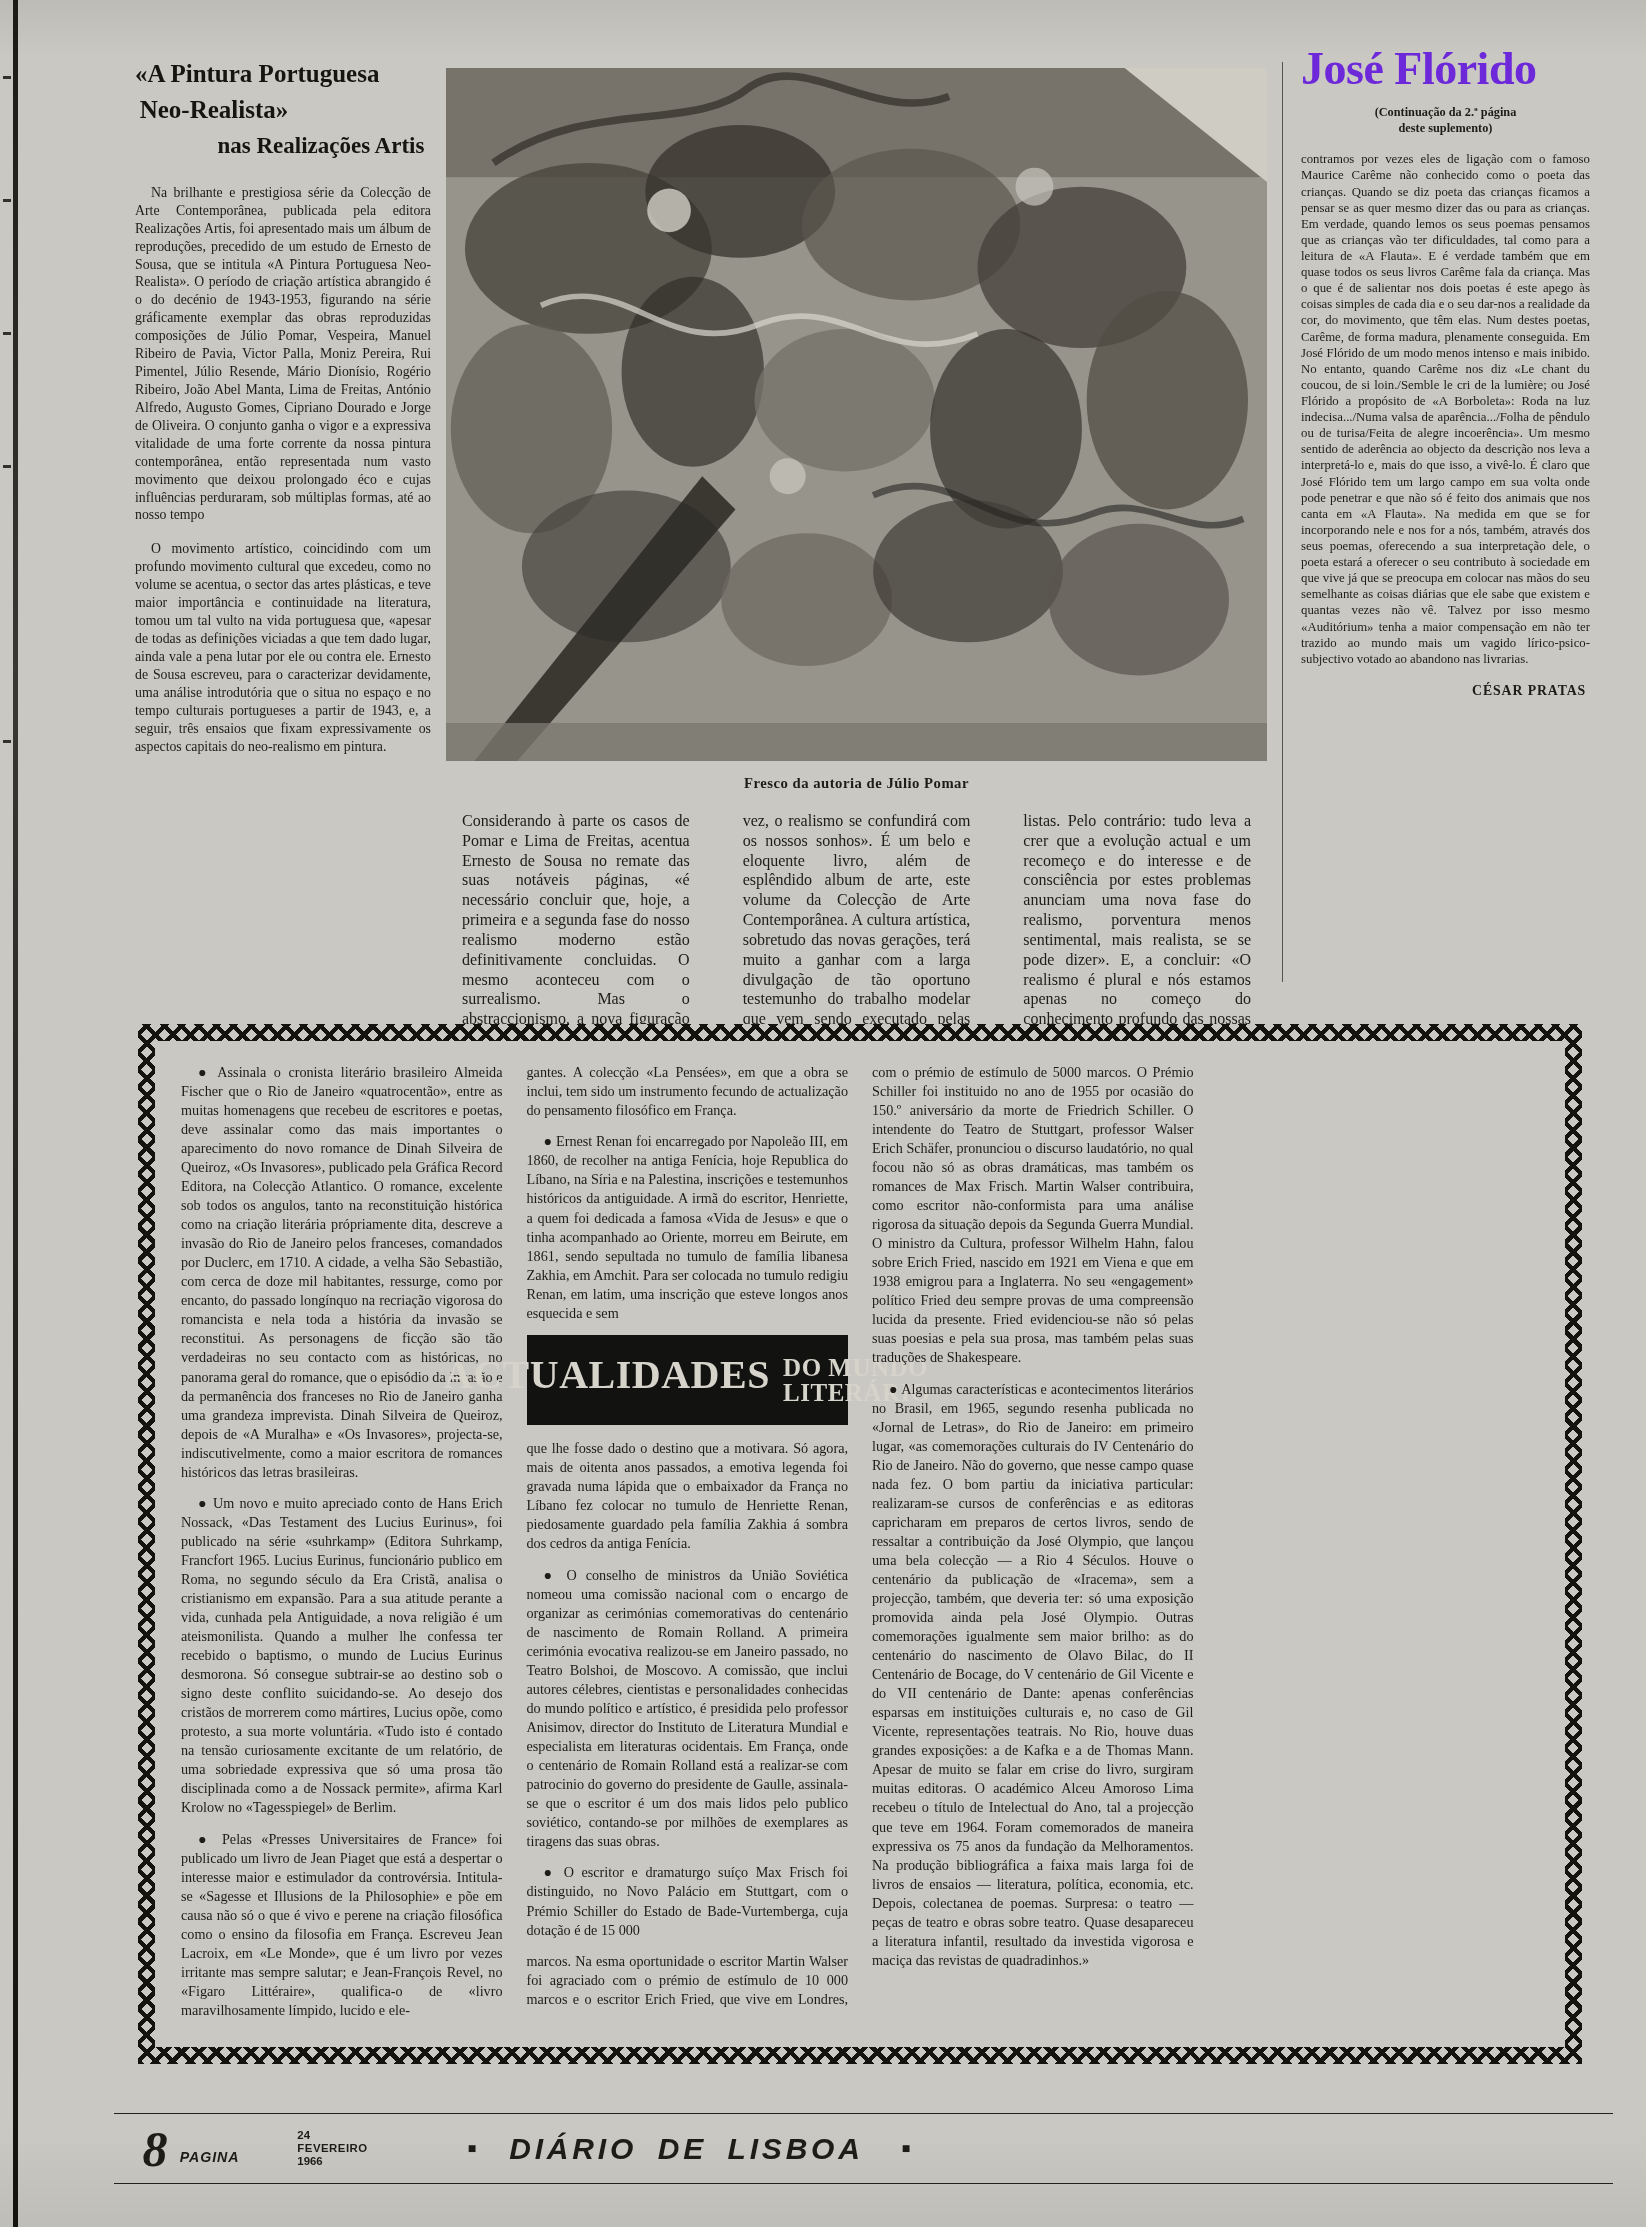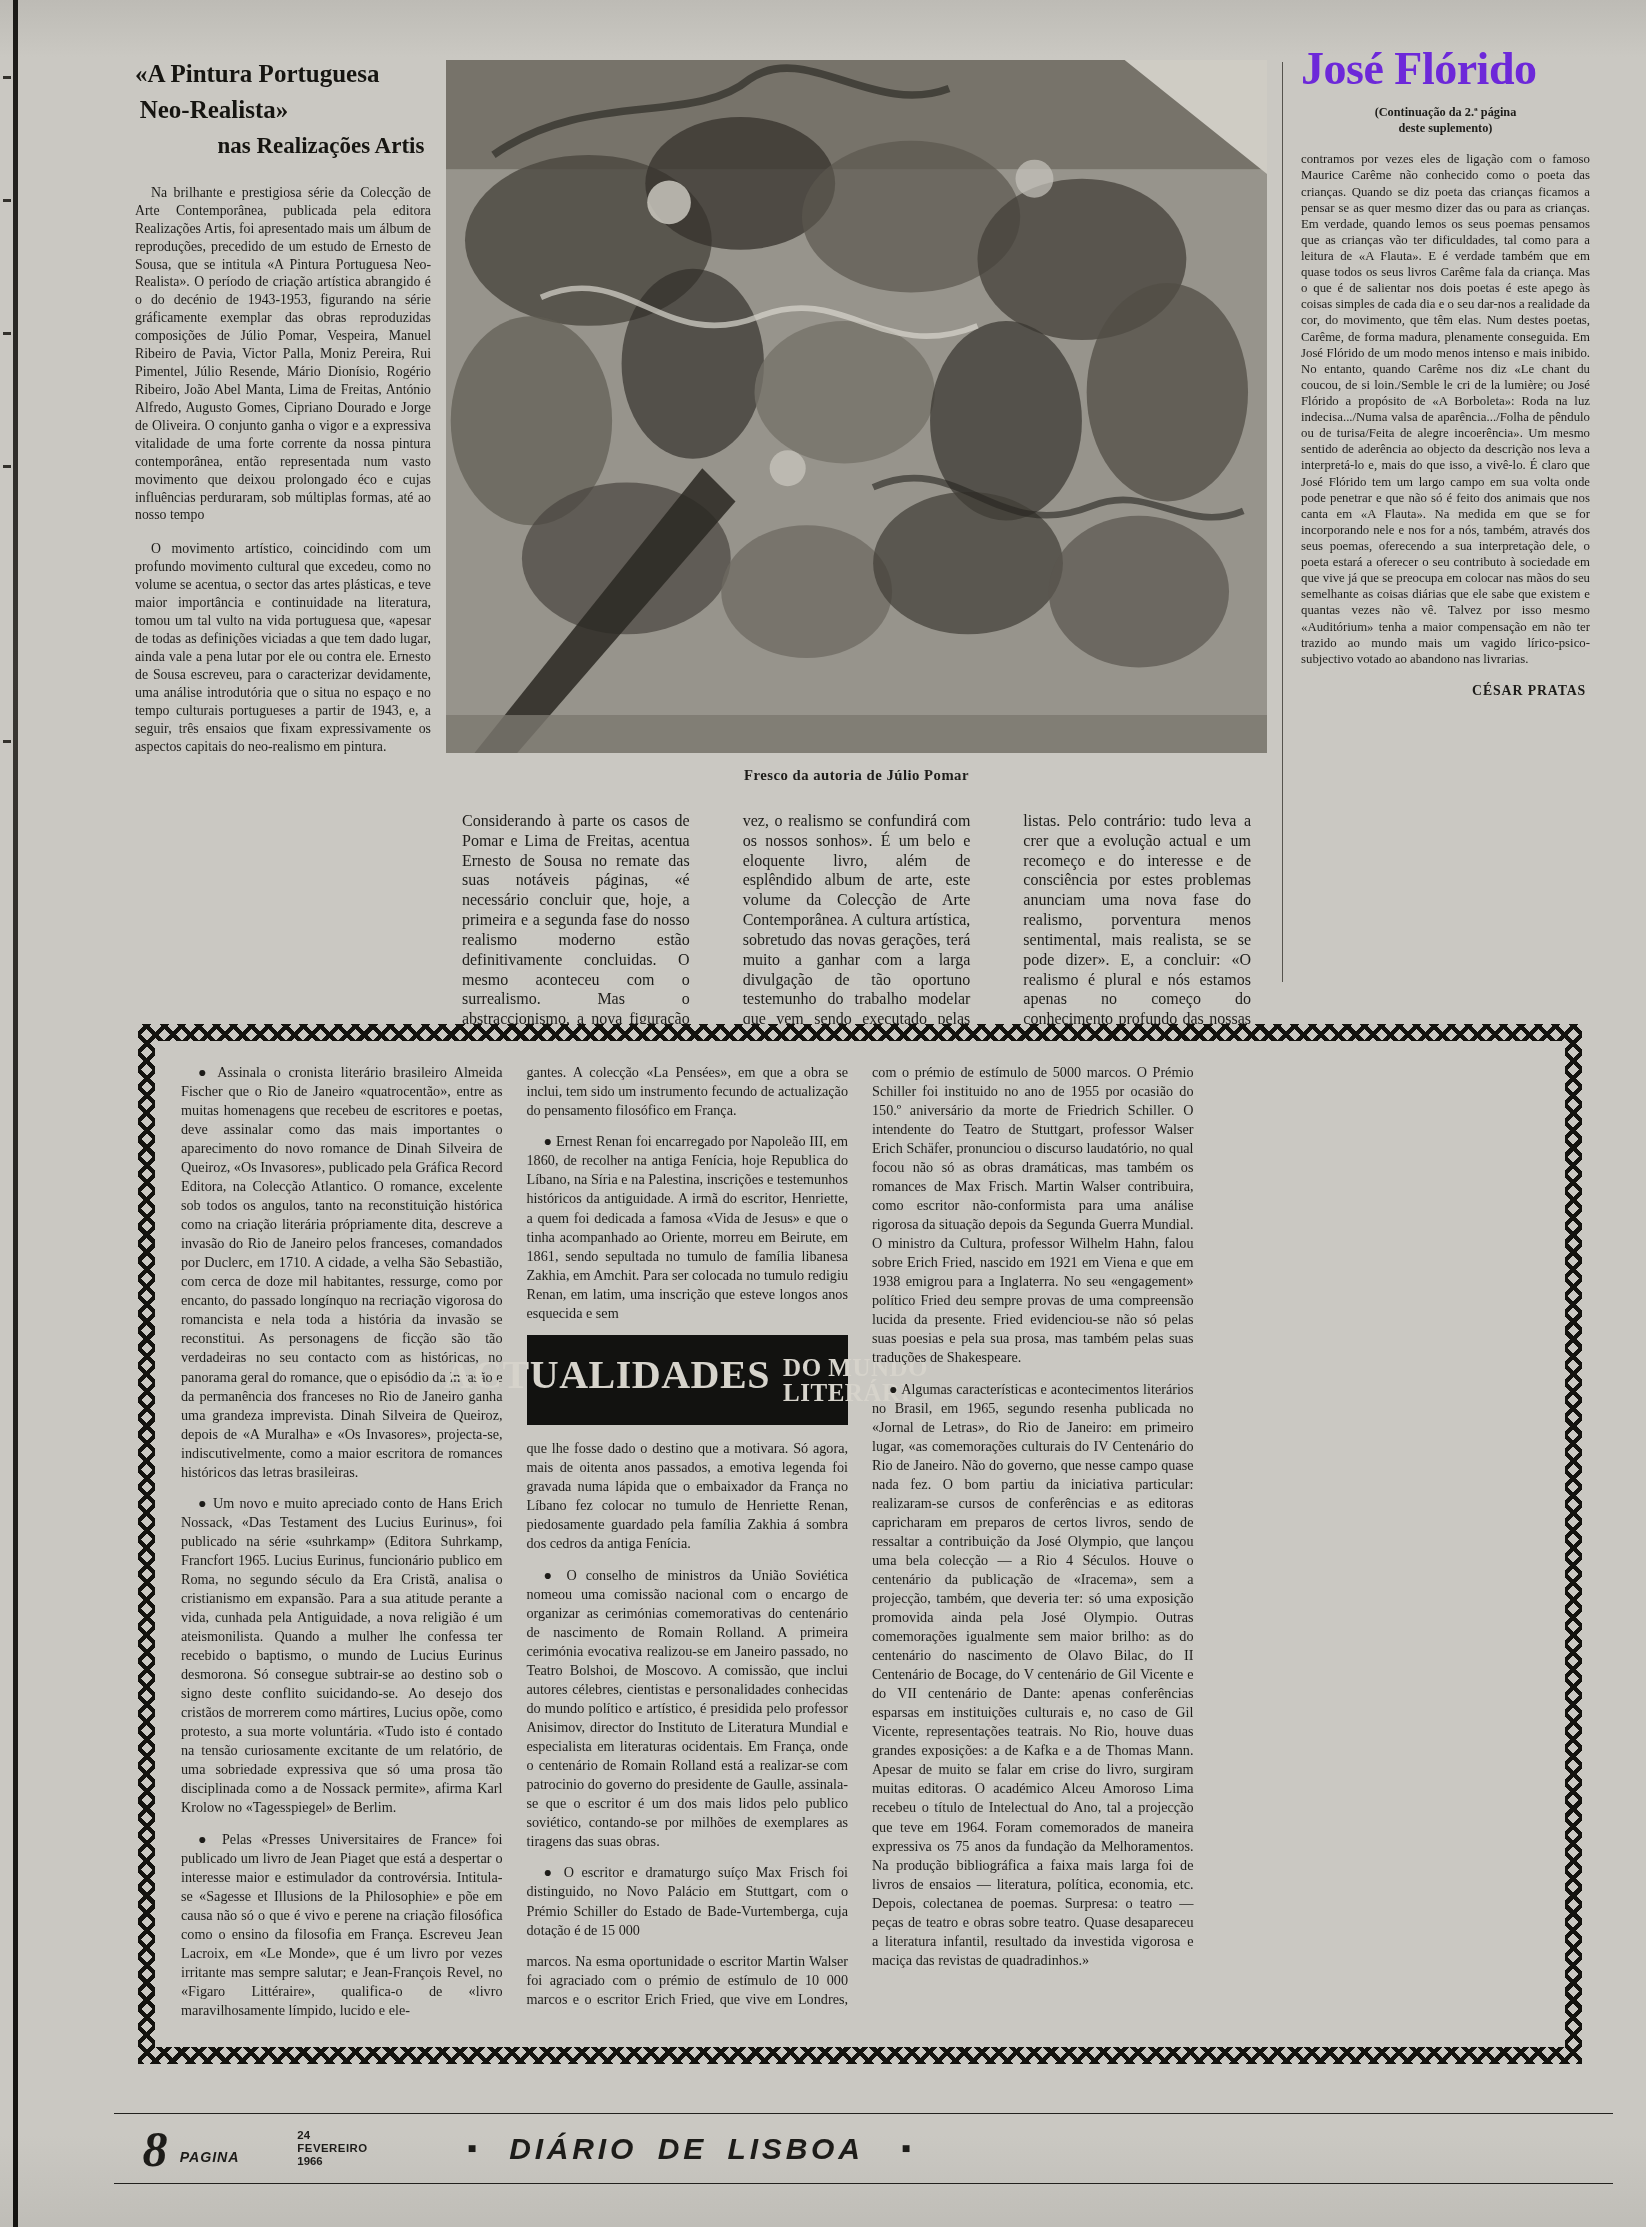--- a/index.html
+++ b/index.html
@@ -16,21 +16,21 @@
   .scan-dash{position:absolute;left:2.8px;width:8.5px;height:2.8px;background:#33312c;}
 
   
   .left-article{position:absolute;left:135px;top:56px;width:296px;}
   .left-headline{font-weight:bold;font-size:25px;line-height:1.45;color:#161511;margin:0 0 22px 0;}
   .left-headline .hl1{display:block;text-align:left;}
   .left-headline .hl2{display:block;text-align:left;padding-left:4.7px;}
   .left-headline .hl3{display:block;text-align:right;padding-right:6.6px;font-size:23px;}
   .body-p{font-size:13.8px;line-height:1.3;text-align:justify;text-indent:16px;margin:0 0 16px 0;}
 
-  .fresco-figure{position:absolute;left:446px;top:60px;width:821px;margin:0;}
+  .fresco-figure{position:absolute;left:446px;top:68px;width:821px;margin:0;}
   .fresco-art{display:block;width:821px;height:693px;background:#97948c;}
   .fresco-caption{display:block;margin-top:14.2px;text-align:center;font-weight:bold;font-size:14.7px;letter-spacing:0.5px;}
 
   .continuation{position:absolute;left:446px;top:795px;width:821px;display:flex;gap:21px;}
   .continuation .cont-col{flex:1;}
   .cont-p{font-size:16px;line-height:1.24;text-align:justify;margin:16px;}
 
   .column-rule{position:absolute;left:1282px;top:62px;width:1.4px;height:920px;background:#55534d;}
 
   .right-article{position:absolute;left:1301px;top:46px;width:289px;}

